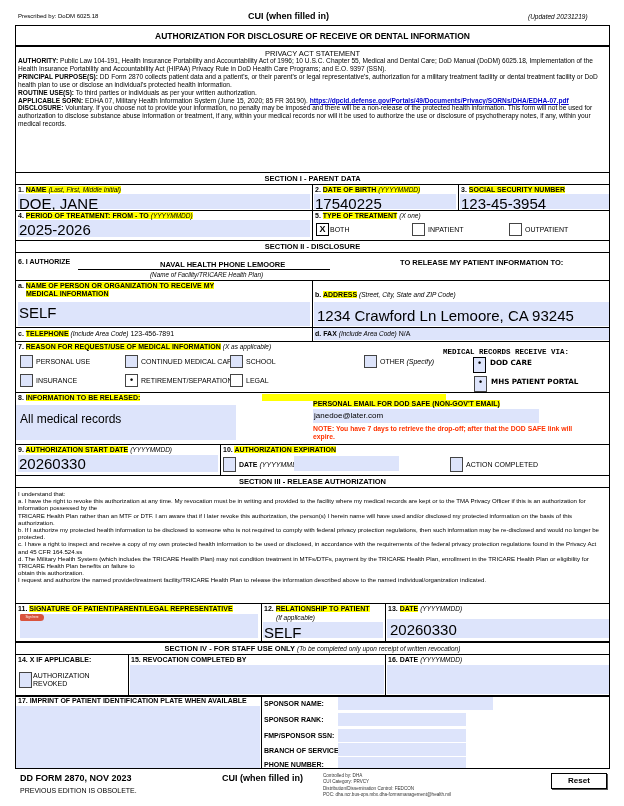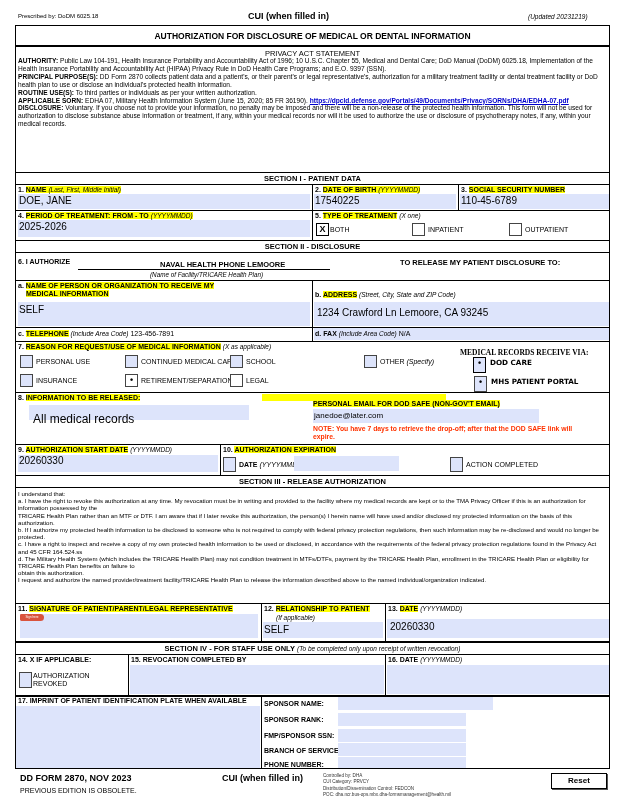--- a/index.html
+++ b/index.html
@@ -5,69 +5,69 @@
   * { box-sizing: border-box; margin: 0; padding: 0; }
   html, body { width: 624px; height: 806px; background: #fff; overflow: hidden; }
   body { font-family: "Liberation Sans", sans-serif; color: #000; position: relative; }
   .abs { position: absolute; }
   .hl { background: #ffff00; }
   .it { font-style: italic; font-weight: normal; }
   .fill { background: #dde4fb; }
   .b { font-weight: bold; }
   .lbl { font-size: 7px; font-weight: bold; white-space: nowrap; }
   .lbl .it { font-size: 6.5px; }
-  .val { font-size: 10px; }
+  .val { font-size: 15px; }
   .hline { position: absolute; height: 1px; background: #000; }
   .vline { position: absolute; width: 1px; background: #000; }
   .sechead { position: absolute; left: 15px; width: 595px; text-align: center; font-size: 7.5px; font-weight: bold; }
   .cb { position: absolute; width: 13px; height: 13px; border: 1px solid #444; background: #dde4fb; font-size: 9px; line-height: 11px; text-align: center; font-weight: bold; }
   .cb.white { background: #fff; }
   .opt { position: absolute; font-size: 7px; white-space: nowrap; }
   .para { font-size: 6.1px; line-height: 7.2px; }
   .priv { font-size: 6.6px; line-height: 7.9px; }
   a.link { color: #0000cc; text-decoration: underline; font-weight: bold; }
 </style>
 </head>
 <body>
 
 <div class="abs" style="left:18px;top:13px;font-size:6px;">Prescribed by:  DoDM 6025.18</div>
 <div class="abs" style="left:248px;top:11px;font-size:9px;font-weight:bold;">CUI (when filled in)</div>
 <div class="abs" style="left:528px;top:13px;font-size:6.5px;font-style:italic;">(Updated 20231219)</div>
 
 <div class="abs" style="left:15px;top:25px;width:595px;height:744px;border:1.5px solid #000;"></div>
 
-<div class="abs" style="left:15px;top:31px;width:595px;text-align:center;font-size:8.5px;font-weight:bold;">AUTHORIZATION FOR DISCLOSURE OF MEDICAL OR DENTAL INFORMATION</div>
+<div class="abs" style="left:15px;top:31px;width:595px;text-align:center;font-size:8.5px;font-weight:bold;">AUTHORIZATION FOR DISCLOSURE OF RECEIVE OR DENTAL INFORMATION</div>
 <div class="hline" style="left:15px;top:45px;width:595px;height:1.5px;"></div>
 
 <div class="abs" style="left:15px;top:49px;width:595px;text-align:center;font-size:7.5px;font-weight:normal;">PRIVACY ACT STATEMENT</div>
 <div class="abs priv" style="left:18px;top:57px;width:590px;">
   <div><span class="b">AUTHORITY:</span> <span>Public Law 104-191, Health Insurance Portability and Accountability Act of 1996; 10 U.S.C. Chapter 55, Medical and Dental Care; DoD Manual (DoDM) 6025.18, Implementation of the Health Insurance Portability and Accountability Act (HIPAA) Privacy Rule in DoD Health Care Programs; and E.O. 9397 (SSN).</span></div>
   <div><span class="b">PRINCIPAL PURPOSE(S):</span> <span>DD Form 2870 collects patient data and a patient's, or their parent's or legal representative's, authorization for a military treatment facility or dental treatment facility or DoD health plan to use or disclose an individual's protected health information.</span></div>
   <div><span class="b">ROUTINE USE(S):</span> <span>To third parties or individuals as per your written authorization.</span></div>
   <div><span class="b">APPLICABLE SORN:</span> <span>EDHA 07, Military Health Information System (June 15, 2020; 85 FR 36190).</span> <a class="link">https://dpcld.defense.gov/Portals/49/Documents/Privacy/SORNs/DHA/EDHA-07.pdf</a></div>
   <div><span class="b">DISCLOSURE:</span> <span>Voluntary.  If you choose not to provide your information, no penalty may be imposed and there will be a non-release of the protected health information. This form will not be used for authorization to disclose substance abuse information or treatment, if any, within your medical records nor will it be used to authorize the use or disclosure of psychotherapy notes, if any, within your medical records.</span></div>
 </div>
 
 <div class="hline" style="left:15px;top:172px;width:595px;"></div>
-<div class="sechead" style="top:174px;">SECTION I - PATIENT DATA</div>
+<div class="sechead" style="top:174px;">SECTION I - PARENT DATA</div>
 <div class="hline" style="left:15px;top:184px;width:595px;"></div>
 
 <div class="abs lbl" style="left:18px;top:186px;"><span>1.</span> <span class="hl"><span>NAME</span> <span class="it">(Last, First, Middle Initial)</span></span></div>
 <div class="abs fill" style="left:18px;top:194px;width:292px;height:15px;">
     <span class="val" style="position:absolute;left:1px;top:1px;">DOE, JANE</span>
   </div>
 <div class="vline" style="left:312px;top:184px;height:36px;"></div>
 <div class="abs lbl" style="left:315px;top:186px;"><span>2.</span> <span class="hl"><span>DATE OF BIRTH</span> <span class="it">(YYYYMMDD)</span></span></div>
 <div class="abs fill" style="left:314px;top:194px;width:142px;height:15px;">
     <span class="val" style="position:absolute;left:1px;top:1px;">17540225</span>
   </div>
 <div class="vline" style="left:458px;top:184px;height:26px;"></div>
 <div class="abs lbl" style="left:461px;top:186px;"><span>3.</span> <span class="hl">SOCIAL SECURITY  NUMBER</span></div>
 <div class="abs fill" style="left:460px;top:194px;width:149px;height:15px;">
-    <span class="val" style="position:absolute;left:1px;top:1px;">110-45-6789</span>
+    <span class="val" style="position:absolute;left:1px;top:1px;">123-45-3954</span>
   </div>
 <div class="hline" style="left:15px;top:210px;width:595px;"></div>
 
 <div class="abs lbl" style="left:18px;top:212px;"><span>4.</span> <span class="hl"><span>PERIOD OF TREATMENT:  FROM - TO</span> <span class="it">(YYYYMMDD)</span></span></div>
 <div class="abs fill" style="left:18px;top:220px;width:292px;height:17px;">
     <span class="val" style="position:absolute;left:1px;top:1px;text-align:right;">2025-2026</span>
   </div>
 <div class="vline" style="left:312px;top:210px;height:30px;"></div>
 <div class="abs lbl" style="left:315px;top:212px;"><span>5.</span> <span class="hl">TYPE OF TREATMENT</span> <span class="it">(X one)</span></div>
 <div class="cb white" style="left:316px;top:223px;border-color:#000;">X</div>
@@ -77,21 +77,21 @@
 <div class="cb white" style="left:509px;top:223px;"></div>
 <div class="opt" style="left:525px;top:226px;">OUTPATIENT</div>
 
 <div class="hline" style="left:15px;top:240px;width:595px;"></div>
 <div class="sechead" style="top:242px;">SECTION II - DISCLOSURE</div>
 <div class="hline" style="left:15px;top:252px;width:595px;"></div>
 <div class="abs lbl" style="left:18px;top:258px;">6. I AUTHORIZE</div>
 <div class="abs" style="left:160px;top:260px;font-size:7.5px;font-weight:bold;">NAVAL HEALTH PHONE LEMOORE</div>
 <div class="hline" style="left:78px;top:269px;width:252px;"></div>
 <div class="abs" style="left:150px;top:271px;font-size:6.3px;font-style:italic;">(Name of Facility/TRICARE Health Plan)</div>
-<div class="abs lbl" style="left:400px;top:258px;font-size:7.5px;">TO RELEASE MY PATIENT DISCLOSURE TO:</div>
+<div class="abs lbl" style="left:400px;top:258px;font-size:7.5px;">TO RELEASE MY PATIENT INFORMATION TO:</div>
 <div class="hline" style="left:15px;top:280px;width:595px;"></div>
 
 <div class="abs lbl" style="left:18px;top:282px;line-height:8px;">
   <div><span>a.</span> <span class="hl">NAME OF PERSON OR ORGANIZATION TO RECEIVE MY</span></div>
   <div style="padding-left:8px;"><span class="hl">MEDICAL INFORMATION</span></div>
 </div>
 <div class="abs fill" style="left:18px;top:302px;width:292px;height:24px;">
     <span class="val" style="position:absolute;left:1px;top:2px;">SELF</span>
   </div>
 <div class="vline" style="left:312px;top:280px;height:62px;"></div>
@@ -115,29 +115,29 @@
 <div class="opt" style="left:246px;top:358px;">SCHOOL</div>
 <div class="cb" style="left:364px;top:355px;"></div>
 <div class="opt" style="left:380px;top:358px;"><span>OTHER</span> <span class="it">(Specify)</span></div>
 <div class="cb" style="left:20px;top:374px;"></div>
 <div class="opt" style="left:36px;top:377px;">INSURANCE</div>
 <div class="cb white" style="left:125px;top:374px;">•</div>
 <div class="opt" style="left:141px;top:377px;">RETIREMENT/SEPARATION</div>
 <div class="cb white" style="left:230px;top:374px;"></div>
 <div class="opt" style="left:246px;top:377px;">LEGAL</div>
 
-<div class="abs" style="left:443px;top:348px;font-size:7.5px;font-weight:bold;font-family:Liberation Serif, serif;margin-left:17px;">MEDICAL RECORDS RECEIVE VIA:</div>
+<div class="abs" style="left:443px;top:348px;font-size:7.5px;font-weight:bold;font-family:Liberation Mono, monospace;">MEDICAL RECORDS RECEIVE VIA:</div>
 <div class="cb" style="left:473px;top:357px;height:16px;border-color:#000;">•</div>
 <div class="abs" style="left:490px;top:358px;font-size:7.2px;font-weight:bold;font-family:'DejaVu Sans',sans-serif;">DOD CARE</div>
 <div class="cb" style="left:474px;top:376px;height:16px;">•</div>
 <div class="abs" style="left:491px;top:377px;font-size:7.2px;font-weight:bold;font-family:'DejaVu Sans',sans-serif;text-align:center;">MHS PATIENT PORTAL</div>
 <div class="hline" style="left:15px;top:392px;width:595px;"></div>
 
 <div class="abs lbl" style="left:18px;top:394px;"><span>8.</span> <span class="hl">INFORMATION TO BE RELEASED:</span></div>
-<div class="abs fill" style="left:29px;top:405px;width:220px;height:15px;">
+<div class="abs fill" style="left:16px;top:405px;width:220px;height:35px;">
     <span style="position:absolute;left:4px;top:7px;font-size:12px;">All medical records</span>
   </div>
 <div class="abs" style="left:262px;top:394px;width:184px;height:7px;background:#ffff00;"></div>
 <div class="abs lbl" style="left:313px;top:400px;"><span class="hl">PERSONAL EMAIL FOR DOD SAFE (NON-GOV'T EMAIL)</span></div>
 <div class="abs fill" style="left:313px;top:409px;width:226px;height:14px;">
     <span style="position:absolute;left:1px;top:2px;font-size:8px;">janedoe@later.com</span>
   </div>
 <div class="abs" style="left:313px;top:425px;width:260px;font-size:6.8px;font-weight:bold;color:#ff3300;line-height:8px;">NOTE: You have 7 days to retrieve the drop-off; after that the DOD SAFE link will expire.</div>
 <div class="hline" style="left:15px;top:444px;width:595px;"></div>
 

